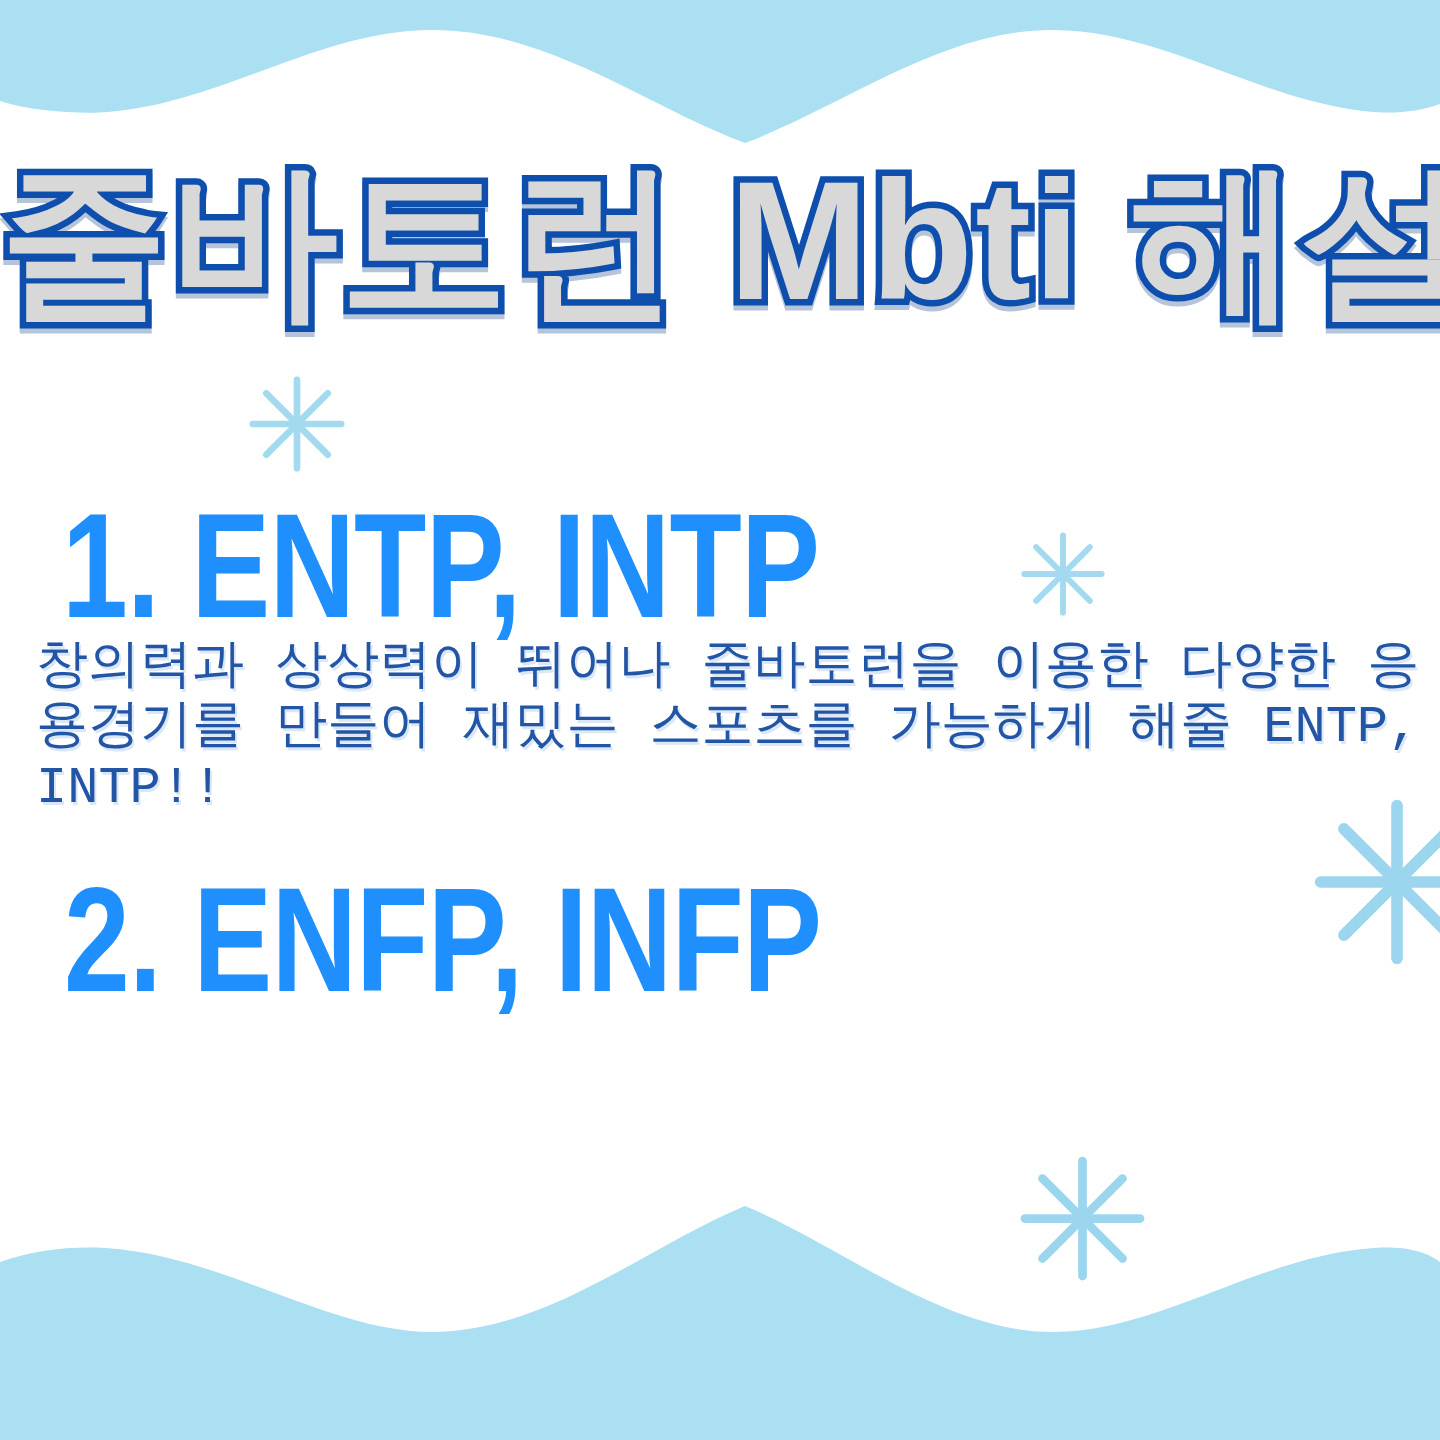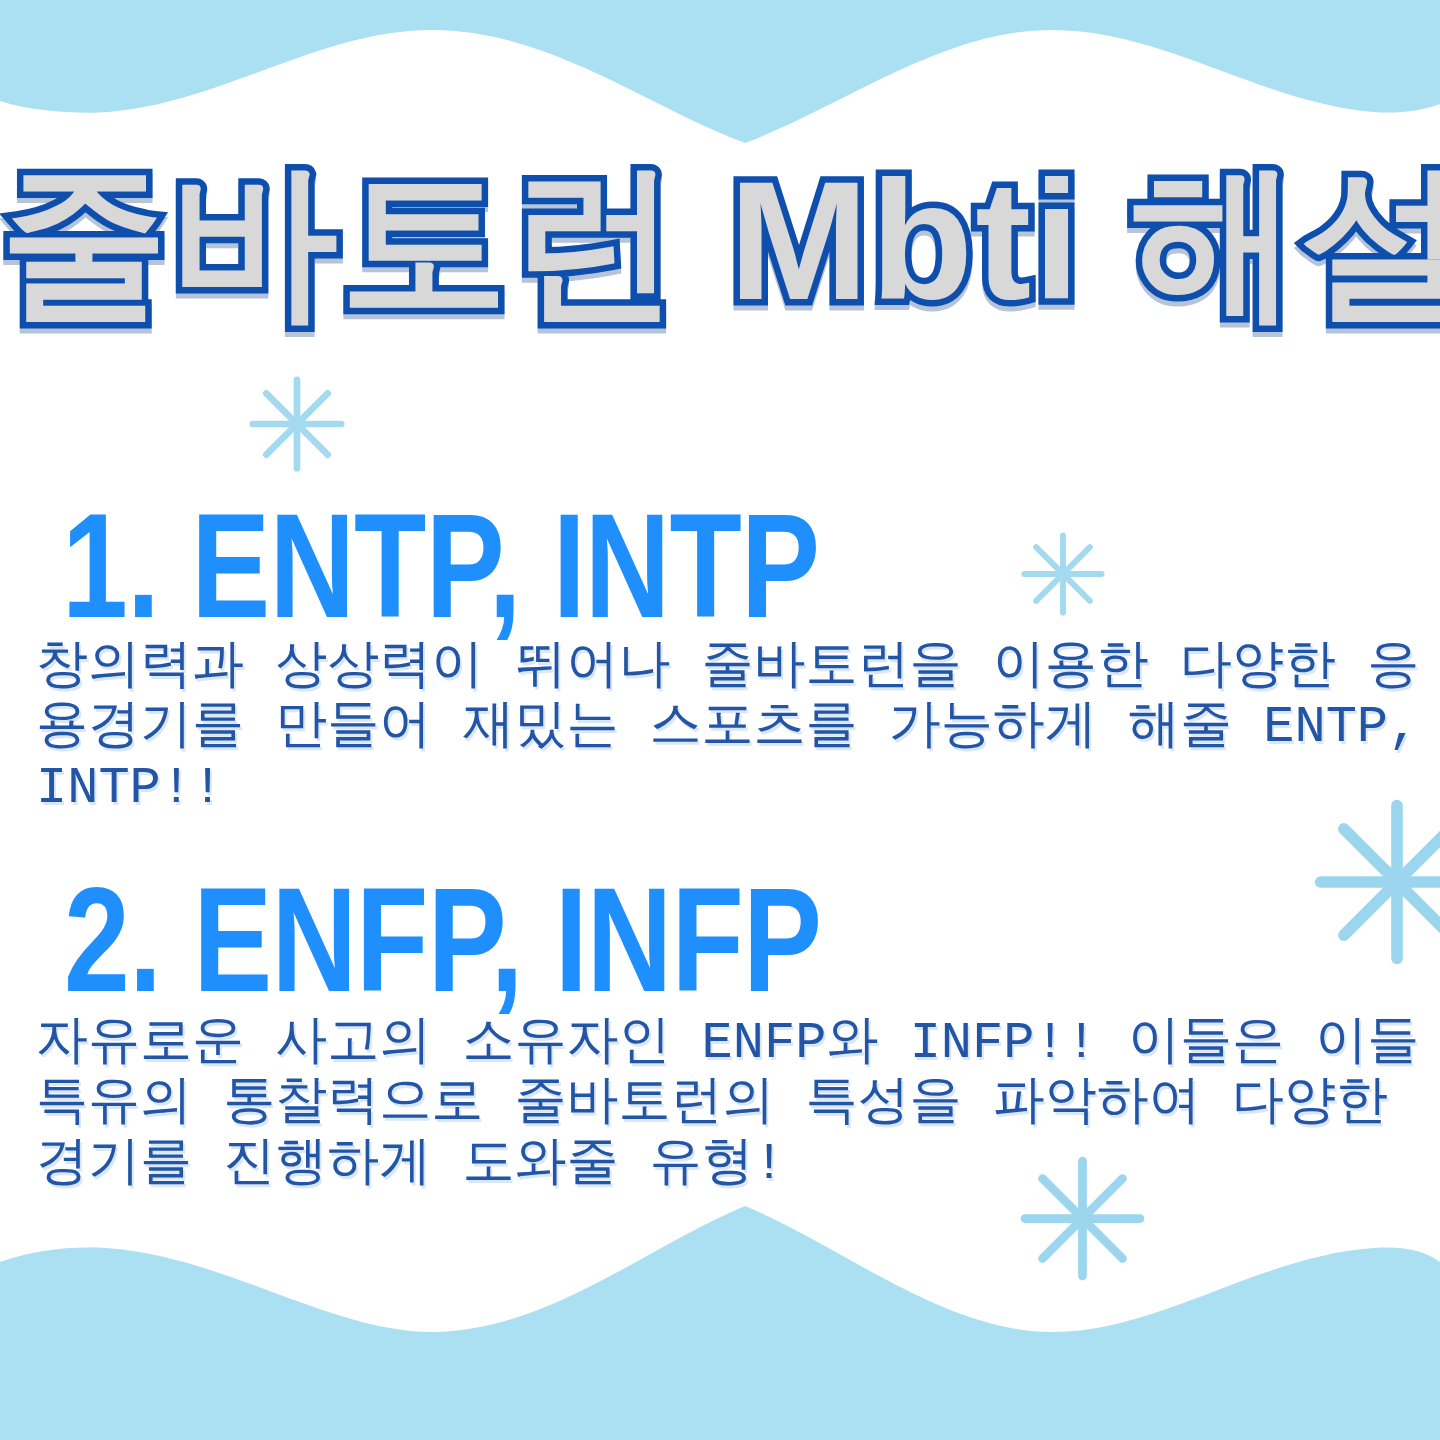--- a/index.html
+++ b/index.html
@@ -124,15 +124,14 @@
     <line x1="18" y1="18" x2="82" y2="82"></line>
     <line x1="82" y1="18" x2="18" y2="82"></line>
   </svg>
 
   <h1 class="title">줄바토런 Mbti 해설</h1>
 
   <h2 class="section-heading heading-1">1. ENTP, INTP</h2>
   <p class="section-body body-1">창의력과 상상력이 뛰어나 줄바토런을 이용한 다양한 응용경기를 만들어 재밌는 스포츠를 가능하게 해줄 ENTP, INTP!!</p>
 
   <h2 class="section-heading heading-2">2. ENFP, INFP</h2>
-  <p class="section-body body-2">자유로운 사고의 소유자인 ENFP와 INFP!! 이들은 이들 특유의 통찰력으로 줄바토런의 특성을 파악하여 다양한 경기를 진행하게 도와줄 유형!</p>
 
 </div>
 
 </body></html>

